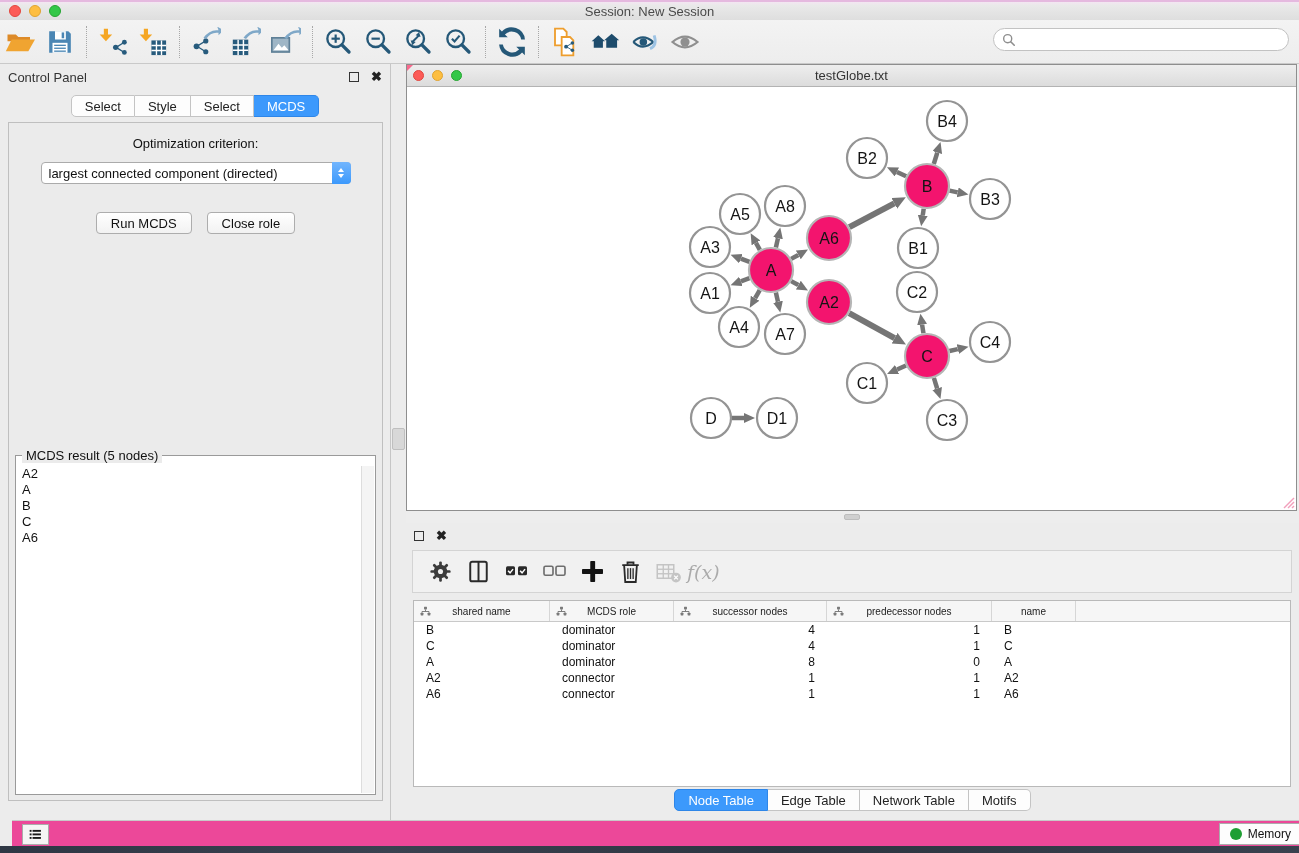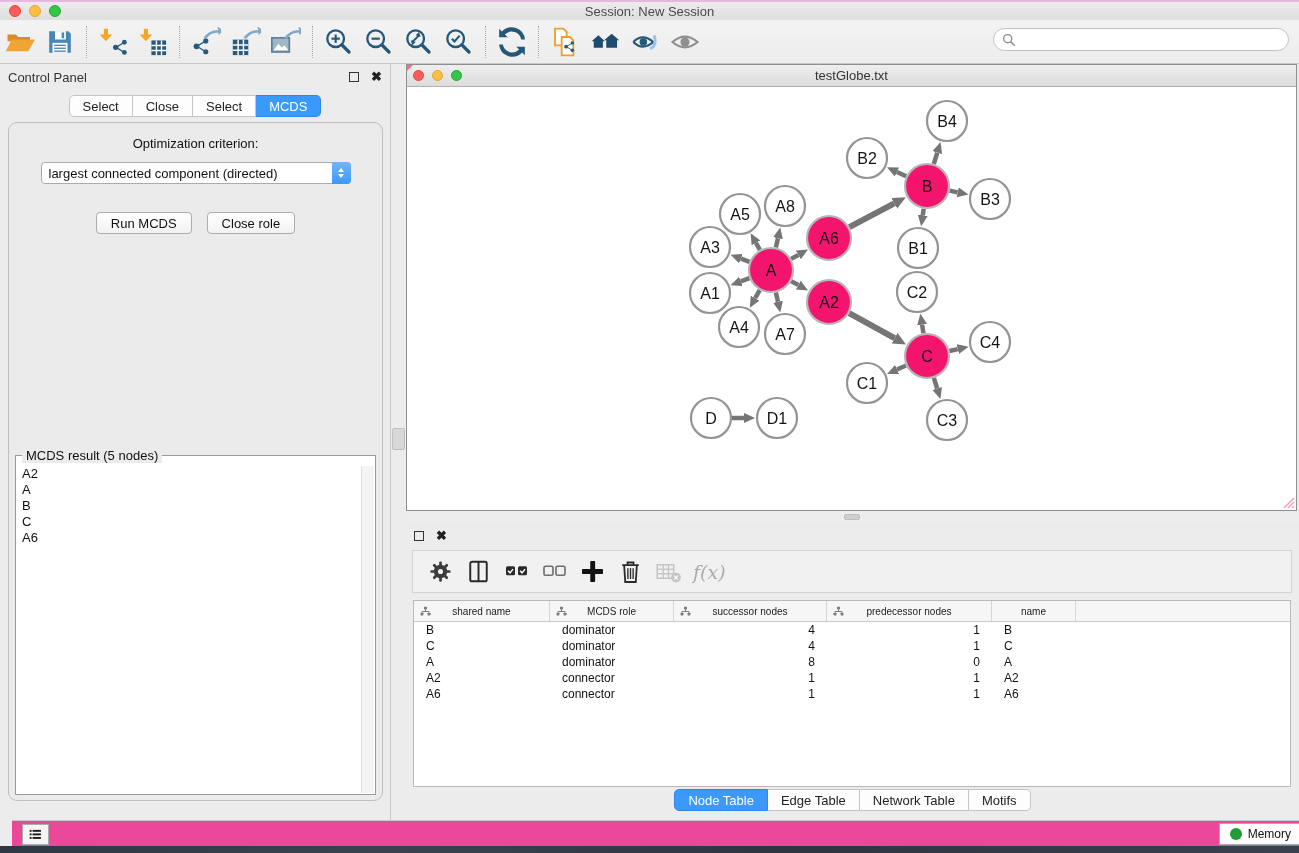--- a/index.html
+++ b/index.html
@@ -37,21 +37,21 @@
   .panel-head .ph-title { font-size:13px; color:#333; flex:1; }
   .ph-float { width:10px; height:10px; border:1.6px solid #333; margin-right:12px; }
   .ph-close { font-size:13px; font-weight:bold; color:#222; line-height:10px; }
   .ctl-tabs { position:absolute; left:0; top:31px; width:100%; display:flex; justify-content:center; z-index:2; }
   .tab-seg { height:22px; padding:0 13px; font-size:13px; display:flex; align-items:center;
     background:#FDFDFD; border:1px solid #C4C4C4; border-left:none; color:#222; }
   .tab-seg:first-child { border-left:1px solid #C4C4C4; border-radius:5px 0 0 5px; }
   .tab-seg:last-child { border-radius:0 5px 5px 0; }
   .tab-seg.sel { background:#3C99FC; border-color:#2E86E8; color:#FFF; }
   .ctl-content { position:absolute; left:8px; top:58px; width:375px; height:679px;
-    background:#EBEBEB; border:1px solid #BFBFBF; border-radius:9px; }
+    background:#EBEBEB; border:1px solid #BFBFBF; border-radius:0; }
   .opt-label { text-align:center; margin-top:13px; font-size:13px; color:#111; }
   .dropdown { position:relative; margin:11px auto 0; width:310px; height:22px; background:#FFF;
     border:1px solid #ABABAB; border-radius:4px; display:flex; align-items:center; }
   .dropdown .dd-text { flex:1; font-size:13px; color:#111; padding-left:7px; white-space:nowrap; overflow:hidden; }
   .dd-step { width:19px; height:22px; margin:-1px -1px -1px 0; border-radius:0 4px 4px 0;
     background:linear-gradient(#72B5FD,#3C99FC); display:flex; flex-direction:column; align-items:center; justify-content:center; gap:2px; }
   .dd-up { width:0; height:0; border-left:3.5px solid transparent; border-right:3.5px solid transparent; border-bottom:4.5px solid #FFF; }
   .dd-down { width:0; height:0; border-left:3.5px solid transparent; border-right:3.5px solid transparent; border-top:4.5px solid #FFF; }
   .btn-row { display:flex; justify-content:center; gap:15px; margin-top:28px; }
   .push-btn { height:22px; padding:0 14px; font-size:13px; color:#111; background:linear-gradient(#FFFFFF,#F2F2F2);
@@ -84,21 +84,21 @@
   .h-splitter { position:absolute; left:406px; top:511px; width:893px; height:12px; background:#EDEDED; }
   .h-splitter .thumb { position:absolute; left:438px; top:3px; width:16px; height:6px;
     background:#CFCFCF; border:1px solid #BDBDBD; border-radius:2px; }
 
   
   .table-panel { position:absolute; left:406px; top:523px; width:893px; height:297px; background:#ECECEC; }
   .tp-toolbar { position:absolute; left:6px; top:27px; width:880px; height:43px; background:#F1F1F1;
     border:1px solid #D4D4D4; display:flex; align-items:center; padding-left:8px; }
   .tp-btn { width:38px; height:38px; display:flex; align-items:center; justify-content:center; }
   .tp-btn svg { width:27px; height:27px; }
-  .fx { font-family:"DejaVu Serif", serif; font-style:italic; font-size:19px; color:#ABABAB; margin-left:6px; }
+  .fx { font-family:"DejaVu Serif", serif; font-style:italic; font-size:19px; color:#ABABAB; }
   .grid-table { position:absolute; left:7px; top:77px; width:878px; height:187px; background:#FFF;
     border:1px solid #B9B9B9; overflow:hidden; }
   .gt-header { display:flex; height:21px; background:#F6F6F6; border-bottom:1px solid #C9C9C9; }
   .gt-hcell { position:relative; height:100%; border-right:1px solid #D6D6D6; display:flex;
     align-items:center; justify-content:center; font-size:10px; color:#222; }
   .gt-hcell svg { position:absolute; left:5px; top:4px; width:13px; height:13px; }
   .gt-row { display:flex; height:16px; }
   .gt-cell { font-size:12px; color:#111; line-height:16px; white-space:nowrap; }
   .tp-tabs { position:absolute; left:0; top:266px; width:100%; display:flex; justify-content:center; }
 
@@ -428,21 +428,21 @@
   </div>
 
   <div class="control-panel">
     <div class="panel-head">
       <div class="ph-title">Control Panel</div>
       <div class="ph-float"></div>
       <div class="ph-close">✖</div>
     </div>
     <div class="ctl-tabs" id="ctl-tabs">
         <div class="tab-seg">Select</div>
-        <div class="tab-seg">Close</div>
+        <div class="tab-seg">Style</div>
         <div class="tab-seg">Select</div>
         <div class="tab-seg sel">MCDS</div>
       </div>
     <div class="ctl-content">
       <div class="opt-label">Optimization criterion:</div>
       <div class="dropdown">
         <div class="dd-text">largest connected component (directed)</div>
         <div class="dd-step">
             <div class="dd-up"></div>
             <div class="dd-down"></div>

